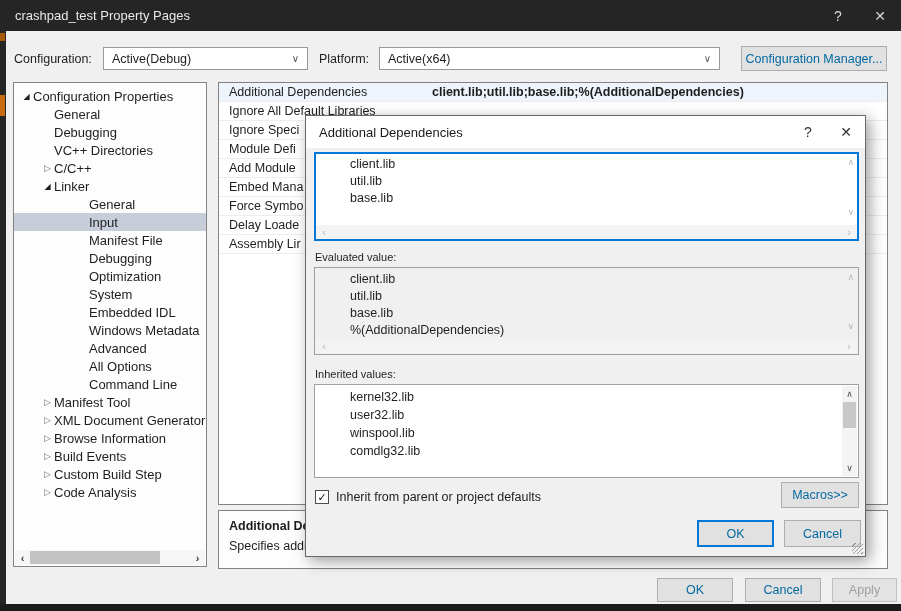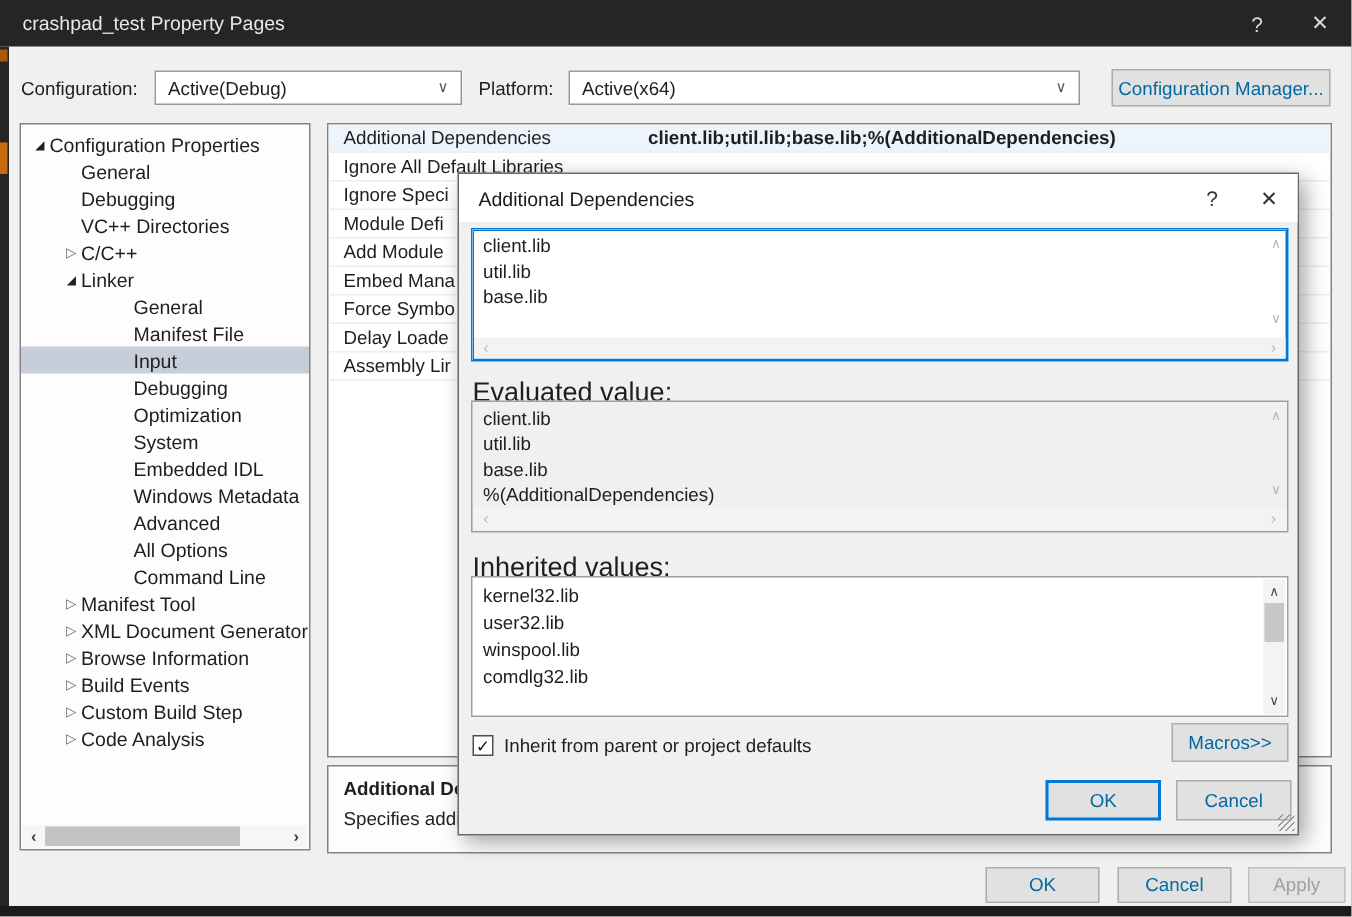--- a/index.html
+++ b/index.html
@@ -66,30 +66,30 @@
     display:flex; align-items:center; color:#1a1a1a; }
   .modal-titlebar .title { padding-left:13px; font-size:13px; }
   .m-btn { width:38px; height:32px; display:flex; align-items:center; justify-content:center;
     color:#333; font-size:14px; }
   .m-btns { margin-left:auto; display:flex; }
   .textbox { position:absolute; left:8px; width:545px; background:#fff; border:1px solid #a0a0a0;
     overflow:hidden; }
   .textbox.focused { border:1px solid #0078d7; box-shadow:0 0 0 1px #0078d7 inset; }
   .textbox.readonly { background:#f0f0f0; }
   .tb-lines { position:absolute; left:7px; top:3px; right:20px; }
-  .tb-lines .line { line-height:17px; white-space:nowrap; }
+  .tb-lines .line { line-height:17px; white-space:nowrap;margin-left:28px; }
   .inh-lines .line { line-height:18px; }
   .varrow { position:absolute; right:4px; color:#b5b5b5; font-size:9px; }
   .tb-hscroll { position:absolute; left:1px; right:1px; bottom:1px; height:14px; background:#f3f3f3;
     display:flex; align-items:center; justify-content:space-between; color:#b9b9b9; }
   .tb-hscroll .arrow { width:16px; text-align:center; font-size:11px; }
   .vscrollbar { position:absolute; right:1px; top:1px; bottom:1px; width:15px; background:#f3f3f3; }
   .vscrollbar .arrow { position:absolute; left:0; width:15px; text-align:center; color:#4a4a4a; font-size:9px; }
   .vscrollbar .thumb { position:absolute; left:1px; width:13px; background:#c8c8c8; }
-  .m-label { position:absolute; left:9px; font-size:18px; }
+  .m-label { position:absolute; left:9px; font-size:11px; }
   .checkbox-row { position:absolute; left:9px; top:374px; display:flex; align-items:center; }
   .checkbox { width:14px; height:14px; background:#fff; border:1px solid #4d4d4d;
     display:flex; align-items:center; justify-content:center; font-size:11px; color:#111; }
   .checkbox-row .cb-label { margin-left:7px; }
   .m-ok { border:2px solid #0078d7; }
   .grip { position:absolute; right:2px; bottom:2px; width:11px; height:11px;
     background:repeating-linear-gradient(135deg, transparent 0 2px, #9a9a9a 2px 3px); }
 </style>
 </head>
 <body>
@@ -144,27 +144,27 @@
           <span>C/C++</span>
         </div>
         <div class="tree-item d1">
           <span class="expander expanded">◢</span>
           <span>Linker</span>
         </div>
         <div class="tree-item d2">
           <span class="expander none"></span>
           <span>General</span>
         </div>
+        <div class="tree-item d2 sel">
+          <span class="expander none"></span>
+          <span>Input</span>
+        </div>
         <div class="tree-item d2">
           <span class="expander none"></span>
           <span>Manifest File</span>
-        </div>
-        <div class="tree-item d2 sel">
-          <span class="expander none"></span>
-          <span>Input</span>
         </div>
         <div class="tree-item d2">
           <span class="expander none"></span>
           <span>Debugging</span>
         </div>
         <div class="tree-item d2">
           <span class="expander none"></span>
           <span>Optimization</span>
         </div>
         <div class="tree-item d2">

